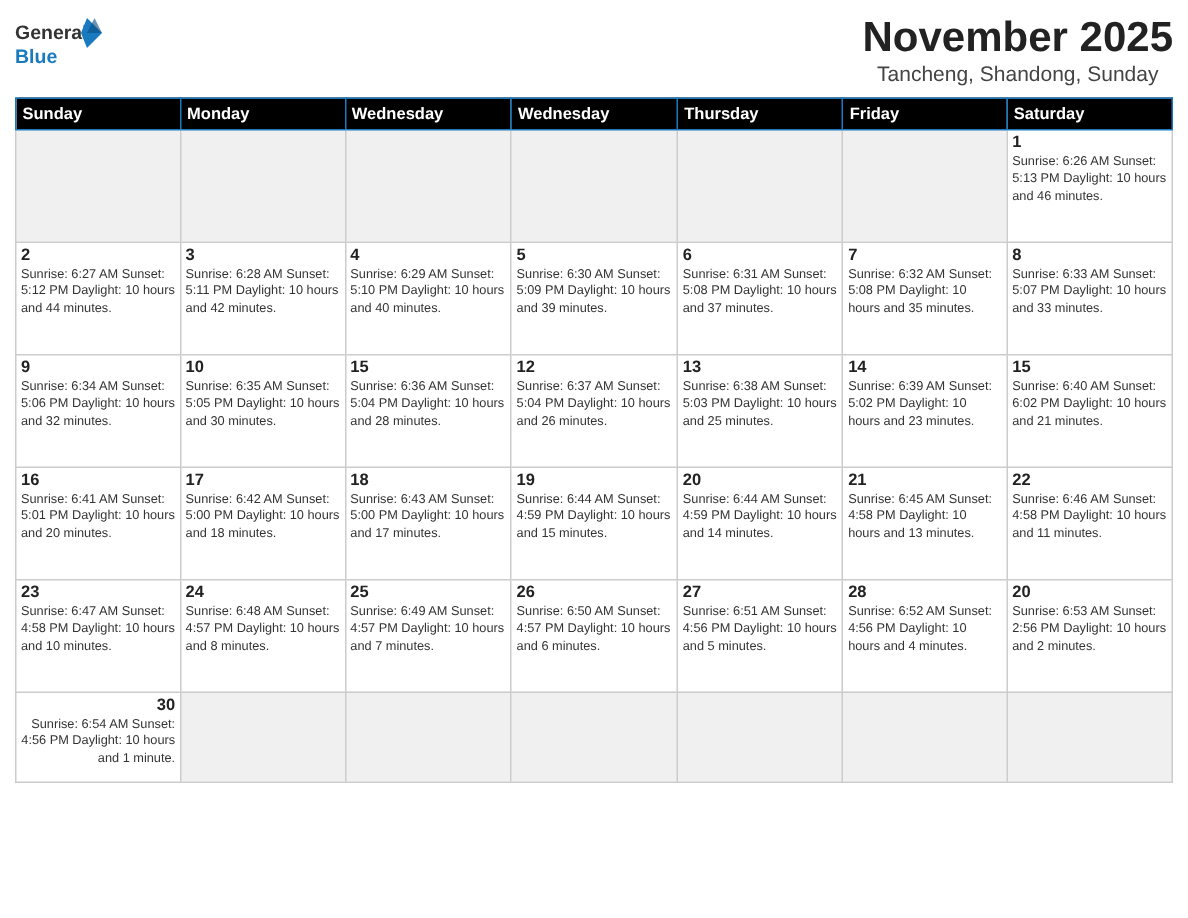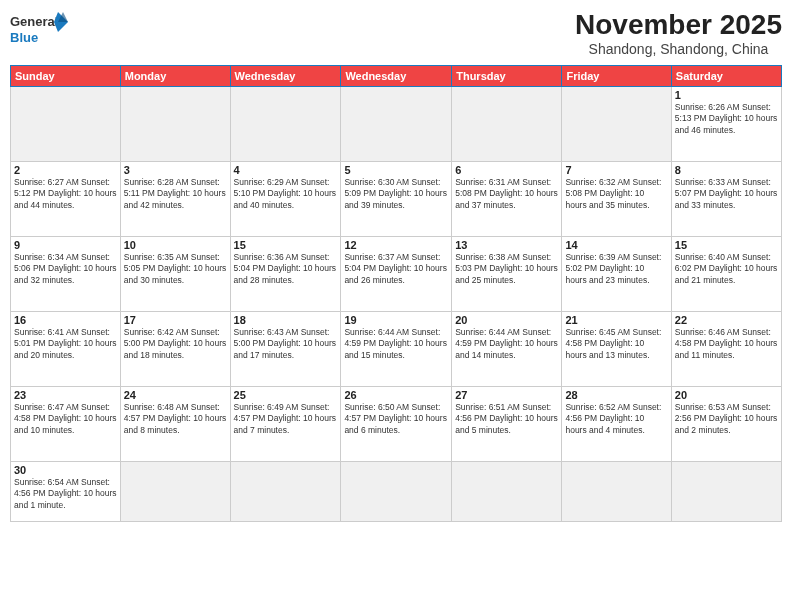--- a/index.html
+++ b/index.html
@@ -39,21 +39,21 @@
     .location {
       font-size: 14px;
       color: #444;
     }
     .calendar {
       width: 100%;
       border-collapse: collapse;
       border: 1px solid #ccc;
     }
     .calendar th {
-      background: #ef4444;
+      background: #000000;
       color: #fff;
       font-size: 11px;
       font-weight: bold;
       padding: 4px 4px;
       text-align: left;
       border: 1px solid #1a7abf;
     }
     .calendar td {
       vertical-align: top;
       border: 1px solid #ccc;
@@ -74,38 +74,39 @@
       display: block;
       margin-bottom: 1px;
     }
     .day-info {
       font-size: 8.5px;
       color: #333;
       line-height: 1.35;
     }
     .last-row td {
       height: 60px;
+      text-align: right;
     }
   </style>
 </head>
 <body>
 
 <div class="page">
   <div class="header">
     <div class="logo">
     <svg width="60" height="40" viewBox="0 0 60 40" xmlns="http://www.w3.org/2000/svg">
       <text x="0" y="16" font-size="13" font-weight="bold" fill="#333" font-family="Arial, sans-serif">General</text>
       <text x="0" y="32" font-size="13" font-weight="bold" fill="#1a7abf" font-family="Arial, sans-serif">Blue</text>
       <polygon points="48,2 58,12 48,22 44,12" fill="#1a7abf"></polygon>
       <polygon points="53,2 58,12 48,12" fill="#0a4d80" opacity="0.6"></polygon>
     </svg>
   </div>
     <div class="title-block">
       <div class="month-year">November 2025</div>
-      <div class="location">Shandong, Shandong, China</div>
+      <div class="location">Tancheng, Shandong, Sunday</div>
     </div>
   </div>
 
   <table class="calendar">
     <thead>
       <tr>
         <th>Sunday</th>
         <th>Monday</th>
         <th>Wednesday</th>
         <th>Wednesday</th>

